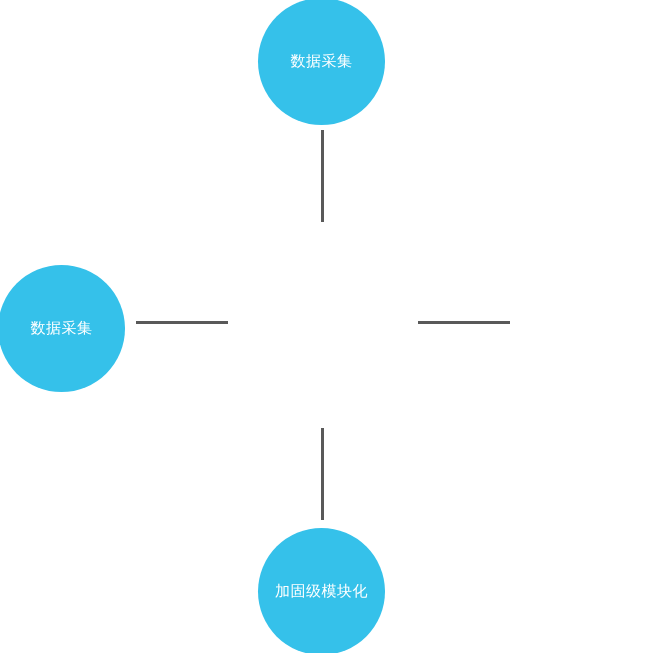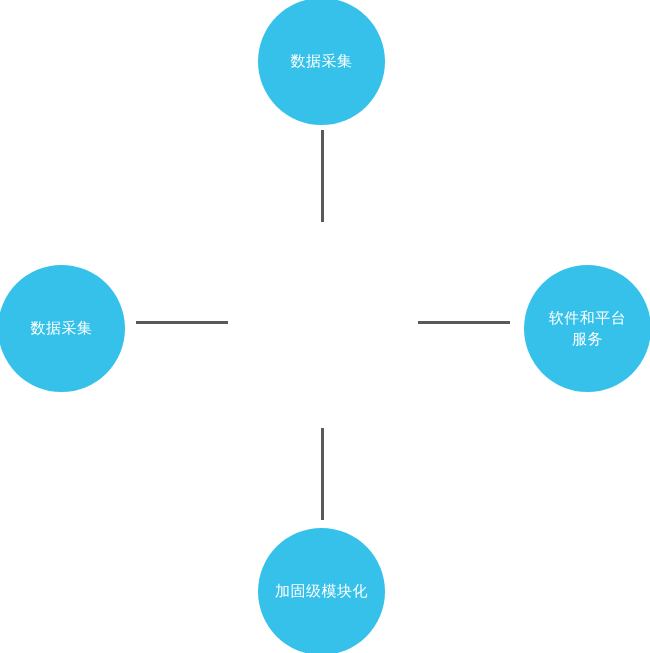--- a/index.html
+++ b/index.html
@@ -119,22 +119,18 @@
 
   <div class="node node-satellite" id="node-top">
     <span class="node-label">数据采集</span>
   </div>
 
   <div class="node node-satellite" id="node-left">
     <span class="node-label">数据采集</span>
   </div>
 
 
-  <div class="node node-satellite" id="node-right">
-    <span class="node-label">软件和平台
-服务</span>
-  </div>
 
   <div class="node node-satellite" id="node-bottom">
     <span class="node-label">加固级模块化</span>
   </div>
 
 </div>
 
 </body></html>

